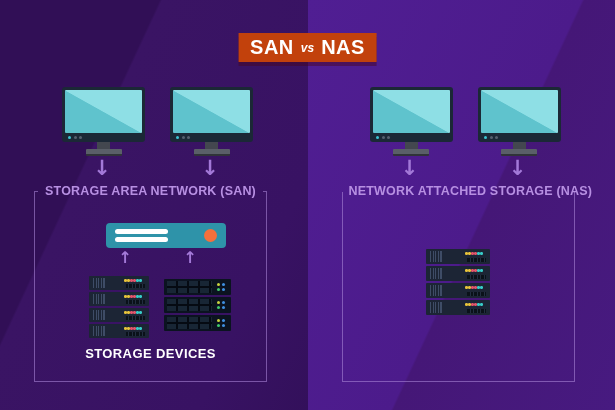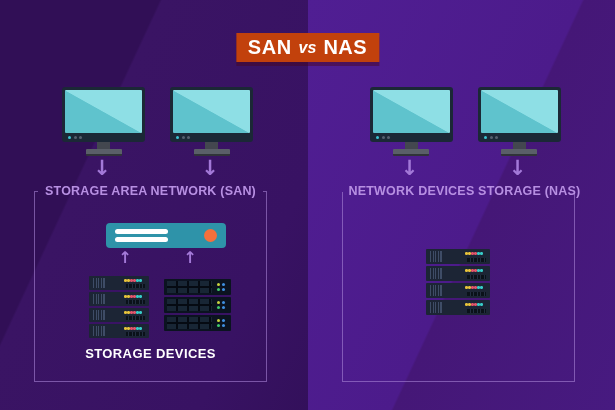--- a/index.html
+++ b/index.html
@@ -9,21 +9,21 @@
   
   .half{position:absolute;top:0;bottom:0;width:50%;}
   .half.left-bg{left:0;background:linear-gradient(115deg,#310f56 0%,#310f56 32%,#3a1464 32.5%,#381263 78%,#33105b 100%);}
   .half.right-bg{left:50%;background:linear-gradient(115deg,#501e93 0%,#4c1b8b 55%,#451777 55.5%,#471a80 100%);}
 
   
   .banner{position:absolute;left:50%;top:33px;transform:translateX(-50%);
     height:29px;padding:0 12px;display:flex;align-items:center;justify-content:center;
     background:#c2410c;box-shadow:0 4px 0 rgba(70,5,25,.45);white-space:nowrap;}
   .banner .t{color:#fff;font-weight:bold;font-size:20px;letter-spacing:.5px;}
-  .banner .vs{color:#fff;font-weight:bold;font-style:italic;font-size:16px;margin:0 7px;}
+  .banner .vs{color:#fff;font-weight:bold;font-style:italic;font-size:12px;margin:0 7px;}
 
   
   .monitor{position:absolute;width:83px;}
   .bezel{height:55px;background:#1b2836;border-radius:3px;padding:3px 3px 9px 3px;box-sizing:border-box;position:relative;}
   .screen{width:100%;height:100%;border-radius:1px;background:linear-gradient(to right top,#5fc3cd 49%,#8edfe5 50%);}
   .dots{position:absolute;left:6px;bottom:3px;width:3px;height:3px;border-radius:50%;background:#3bc4d2;box-shadow:6px 0 0 #55606e,11px 0 0 #55606e;}
   .neck{width:13px;height:7px;background:#43474f;margin:0 auto;}
   .base{width:36px;height:5px;background:#5a5f68;border-bottom:2px solid #303339;margin:0 auto;border-radius:1px;}
   .m1{left:62px;top:87px;} .m2{left:170px;top:87px;}
 
@@ -165,21 +165,21 @@
       </div>
       <div class="neck"></div>
       <div class="base"></div>
     </div>
 
     <div class="arrow-down ad1">↓</div>
     <div class="arrow-down ad2">↓</div>
 
     <div class="netbox">
       <div class="boxhead">
-        <span>NETWORK DEVICES STORAGE (NAS)</span>
+        <span>NETWORK ATTACHED STORAGE (NAS)</span>
       </div>
 
       <div class="stack stackC">
         <div class="srv srvC">
             <span class="leds"></span>
           </div>
         <div class="srv srvC">
             <span class="leds"></span>
           </div>
         <div class="srv srvC">

